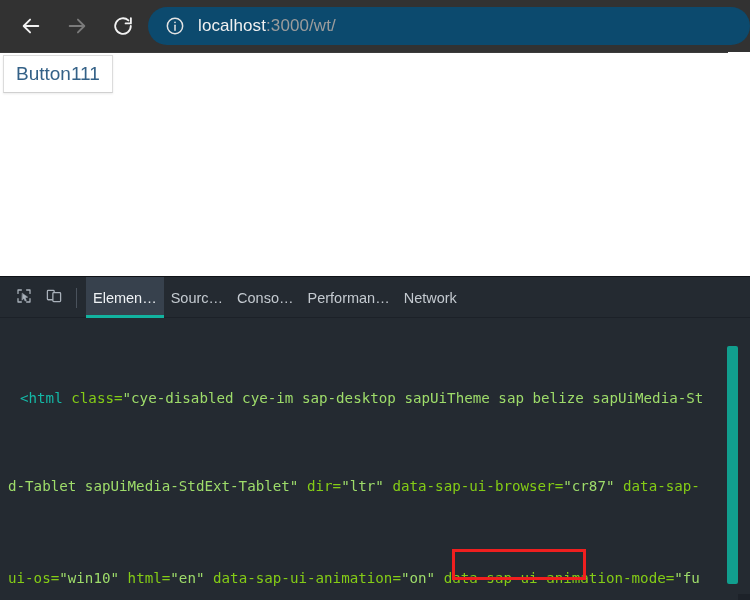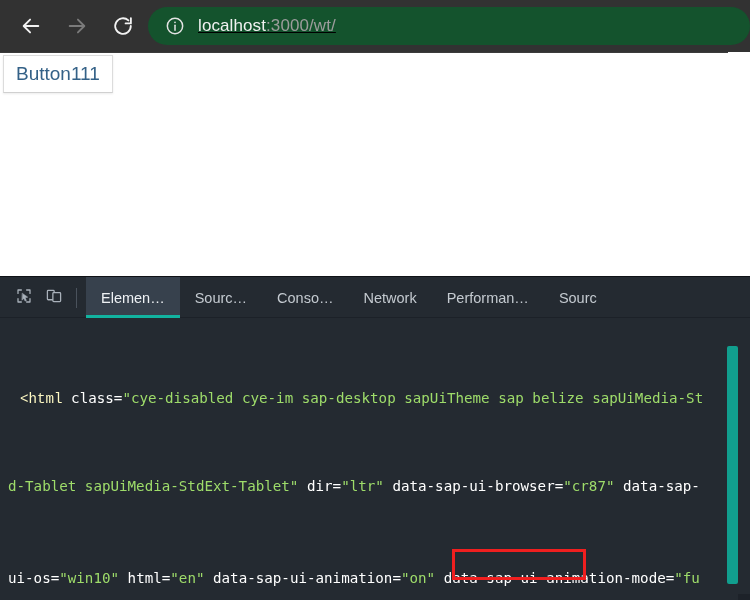--- a/index.html
+++ b/index.html
@@ -20,23 +20,23 @@
     width:42px; height:42px; margin-left:4px;
     display:flex; align-items:center; justify-content:center;
     border-radius:50%;
   }
   .nav-btn:first-child{ margin-left:10px; }
   .nav-btn svg{ display:block; }
 
   .omnibox{
     position:absolute; left:148px; top:7px;
     width:602px; height:38px;
-    background:#14532d;
+    background:#0c4a6e;
     border-radius:19px;
-    display:flex; align-items:center;text-decoration:underline;
+    display:flex; align-items:center;
   }
   .omni-info{
     width:20px;height:20px;margin-left:17px;margin-right:13px;
     flex:none;
   }
   .omni-url{
     font-size:17px; letter-spacing:.1px;
     color:#9c9c9c; white-space:nowrap; overflow:hidden;
   }
   .omni-url .host{ color:#f1f1f1; }
@@ -85,21 +85,21 @@
     width:30px;height:30px;
     display:flex;align-items:center;justify-content:center;
   }
   .dt-sep{
     width:1px;height:20px;background:#4a525c;
     align-self:center; margin:0 9px 0 7px;
   }
   .dt-tabs{ display:flex; align-items:stretch; }
   .dt-tab{
     display:flex;align-items:center;justify-content:center;
-    padding:0 15px;
+    padding:0 7px;
     font-size:14.5px;
     color:#c4cad0;
     white-space:nowrap;
     position:relative;
   }
   .dt-tab.active{
     background:#37414d;
     color:#eef1f4;
   }
   .dt-tab.active::after{
@@ -122,22 +122,22 @@
   .line{
     position:relative;
     height:23px;
     padding-left:8px;
     box-sizing:border-box;
   }
   .line.clipped{ height:19px; overflow:hidden; }
   .ind1{ padding-left:20px; }
 
   
-  .tag{ color:#fef9c3;font-family:Liberation Mono, monospace; }
-  .attr{ color:#ffffff;margin-top:20px; }
+  .tag{ color:#14b8a6; }
+  .attr{ color:#84cc16;margin-top:20px; }
   .val{ color:#9edc6a; }
 
   .redbox{
     position:absolute;
     left:452px; top:549px;
     width:134px; height:31px;
     border:3px solid #f01f1f;
     box-sizing:border-box;
     pointer-events:none;
     z-index:20;
@@ -231,23 +231,22 @@
         </span>
       </div>
 
       <div class="dt-sep"></div>
     </div>
 
     <div class="dt-tabs">
       <div class="dt-tab active">Elemen…</div>
       <div class="dt-tab">Sourc…</div>
       <div class="dt-tab">Conso…</div>
+      <div class="dt-tab">Performan…</div>
       <div class="dt-tab">Network</div>
-      <div class="dt-tab">Performan…</div>
-      <div class="dt-tab">Sourc</div>
     </div>
   </div>
 
   <div class="dt-code">
 
     <div class="line clipped ind1"><span class="tag">&lt;html</span><span class="attr"> class=</span><span class="val">"cye-disabled cye-im sap-desktop sapUiTheme sap_belize sapUiMedia-St</span></div>
 
     <div class="line"><span class="val">d-Tablet sapUiMedia-StdExt-Tablet"</span><span class="attr"> dir=</span><span class="val">"ltr"</span><span class="attr"> data-sap-ui-browser=</span><span class="val">"cr87"</span><span class="attr"> data-sap-</span></div>
 
     <div class="line"><span class="attr">ui-os=</span><span class="val">"win10"</span><span class="attr"> html=</span><span class="val">"en"</span><span class="attr"> data-sap-ui-animation=</span><span class="val">"on"</span><span class="attr"> data-sap-ui-animation-mode=</span><span class="val">"fu</span></div>

